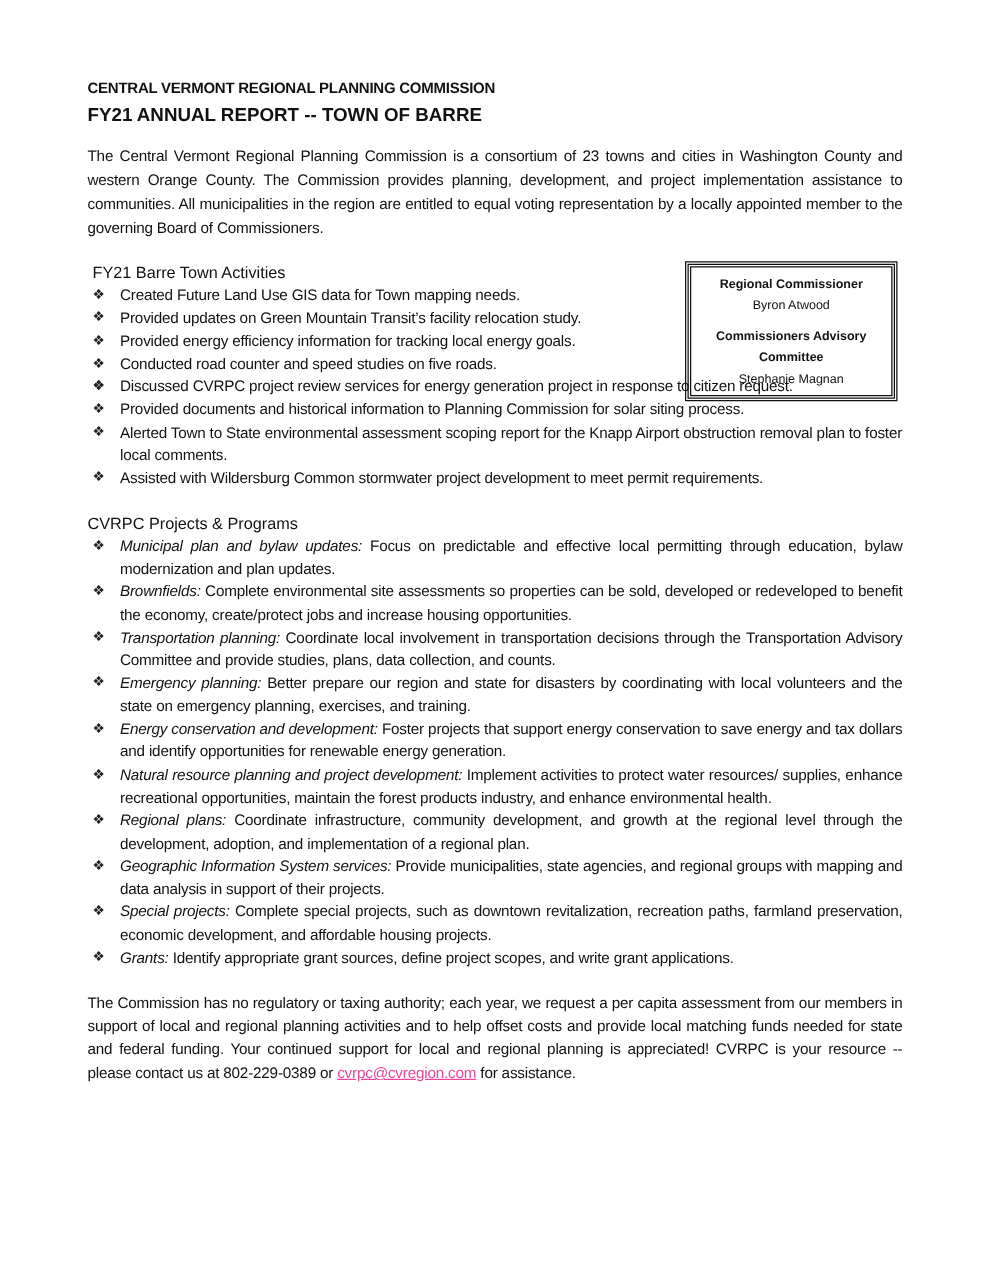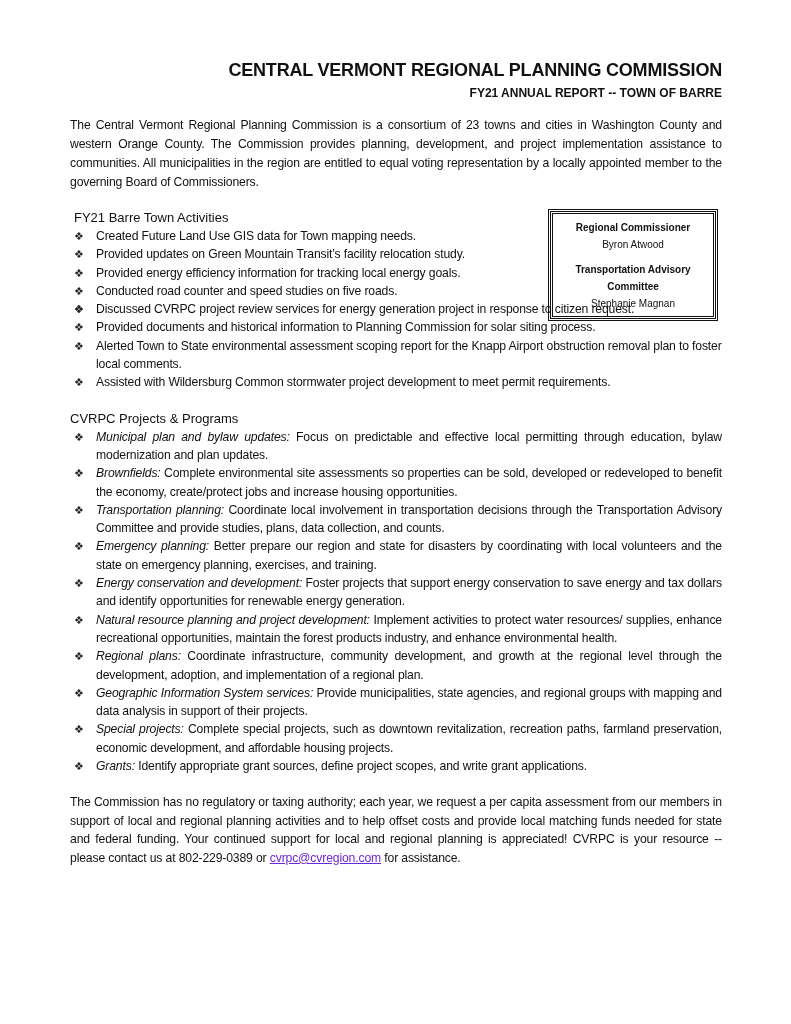--- a/index.html
+++ b/index.html
@@ -1,22 +1,22 @@
 <!DOCTYPE html>
 <html><head>
 <meta charset="utf-8">
 <style>
   html, body { margin: 0; padding: 0; background: #ffffff; }
   body {
     width: 791px; height: 1024px; position: relative; overflow: hidden;
     font-family: "Liberation Sans", sans-serif; color: #111; font-size: 12.2px;
   }
   .page { position: absolute; left: 70px; top: 60px; width: 652px; }
-  .title1 { text-align: right; font-weight: bold; font-size: 18px; letter-spacing: -0.2px; margin: 0; line-height: 20px; }
-  .title2 { text-align: right; font-weight: bold; font-size: 12px; margin: 4px 0 0 0; line-height: 18px; }
+  .title1 { text-align: left; font-weight: bold; font-size: 12px; letter-spacing: -0.2px; margin: 0; line-height: 20px; }
+  .title2 { text-align: left; font-weight: bold; font-size: 15px; margin: 4px 0 0 0; line-height: 18px; }
   .intro { margin-top: 14px; text-align: justify; line-height: 19px; font-size: 12.2px; letter-spacing: -0.15px; }
   .section-head { font-weight: normal; font-size: 13px; margin: 0; line-height: 18px; }
   .activities { position: relative; margin-top: 17px; }
   .activities .section-head { padding-left: 4px; }
   ul.bullets { list-style: none; margin: 0; padding: 0; }
   ul.bullets li { position: relative; padding-left: 26px; line-height: 18.3px; letter-spacing: -0.15px; }
   ul.bullets li .bullet {
     position: absolute; left: 4px; top: 0; font-size: 11px; line-height: 18.3px; color: #222;
   }
   .narrow li.short { width: 440px; }
@@ -25,37 +25,37 @@
     position: absolute; right: 6px; top: 2px; width: 166px; height: 108px;
     border: 3px double #111; outline: 1px solid #111; outline-offset: 1px;
     text-align: center; font-size: 10px; line-height: 17px; padding-top: 5px; box-sizing: border-box;
   }
   .commission-box .role { font-weight: bold; }
   .commission-box .gap { height: 8px; }
   .projects { margin-top: 18px; }
   .projects li { line-height: 18.2px; }
   em.lbl { font-style: italic; margin-top: 15px; }
   .closing { margin-top: 18px; text-align: justify; line-height: 18.5px; letter-spacing: -0.15px; }
-  .closing a { color: #6d28d9; text-decoration: underline; }
+  .closing a { color: #ec4899; text-decoration: underline; }
 </style>
 </head>
 <body>
 
 <div class="page">
   <h1 class="title1">CENTRAL VERMONT REGIONAL PLANNING COMMISSION</h1>
   <h2 class="title2">FY21 ANNUAL REPORT -- TOWN OF BARRE</h2>
 
   <p class="intro">The Central Vermont Regional Planning Commission is a consortium of 23 towns and cities in Washington County and western Orange County.  The Commission provides planning, development, and project implementation assistance to communities.  All municipalities in the region are entitled to equal voting representation by a locally appointed member to the governing Board of Commissioners.</p>
 
   <div class="activities">
     <div class="commission-box">
       <div class="role">Regional Commissioner</div>
       <div>Byron Atwood</div>
       <div class="gap"></div>
-      <div class="role">Transportation Advisory</div>
+      <div class="role">Commissioners Advisory</div>
       <div class="role">Committee</div>
       <div>Stephanie Magnan</div>
     </div>
 
     <h3 class="section-head">FY21 Barre Town Activities</h3>
     <ul class="bullets narrow">
       <li class="short"><span class="bullet">❖</span><span>Created Future Land Use GIS data for Town mapping needs.</span></li>
       <li class="short"><span class="bullet">❖</span><span>Provided updates on Green Mountain Transit’s facility relocation study.</span></li>
       <li class="short"><span class="bullet">❖</span><span>Provided energy efficiency information for tracking local energy goals.</span></li>
       <li class="short"><span class="bullet">❖</span><span>Conducted road counter and speed studies on five roads.</span></li>

